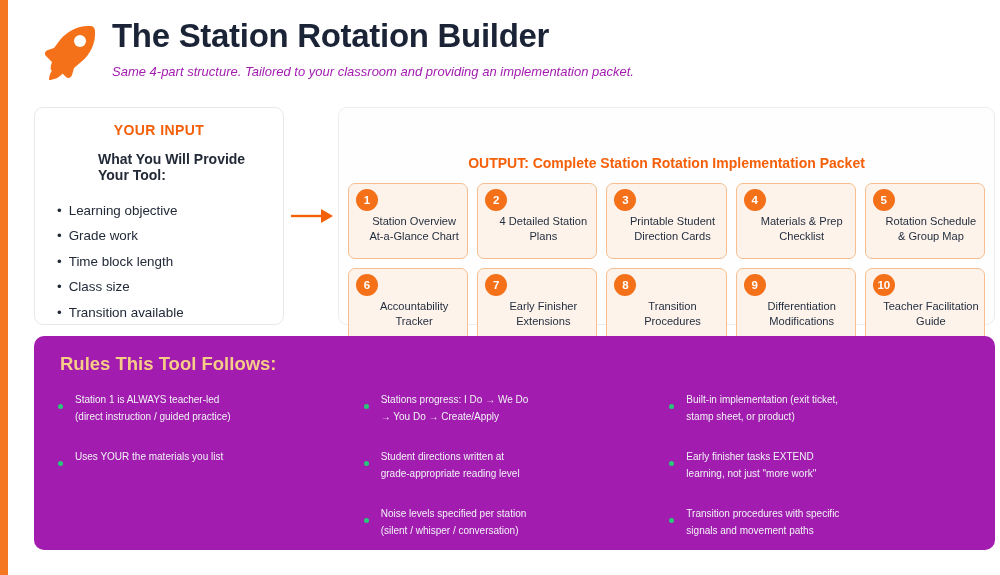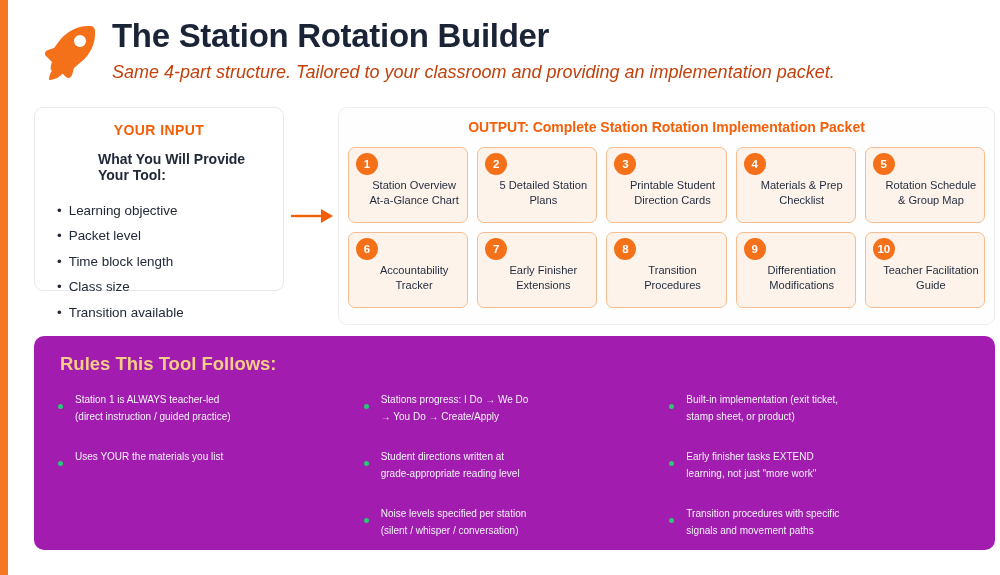--- a/index.html
+++ b/index.html
@@ -21,27 +21,27 @@
   .header { position: absolute; left: 34px; top: 12px; width: 940px; height: 82px; }
   .rocket-icon {
     position: absolute; left: 4px; top: 10px; width: 62px; height: 60px;
   }
   .header-text { position: absolute; left: 78px; top: 2px; }
   .page-title {
     font-size: 33px; font-weight: bold; color: #1B2437;
     letter-spacing: -0.3px; line-height: 44px; white-space: nowrap;
   }
   .page-subtitle {
-    font-size: 18px; font-style: italic; color: #c2410c;
+    font-size: 13px; font-style: italic; color: #a21caf;
     line-height: 22px; margin-top: 3px; white-space: nowrap;
   }
 
   
   .input-panel {
-    position: absolute; left: 34px; top: 107px; width: 250px; height: 184px;
+    position: absolute; left: 34px; top: 107px; width: 250px; height: 218px;
     background: #ffffff; border: 1px solid #E8E8EA; border-radius: 9px;
     padding: 14px 20px 0 20px;
   }
   .input-heading {
     font-size: 14px; font-weight: bold; color: #F4600A;
     text-align: center; letter-spacing: 0.4px; margin-bottom: 13px;
   }
   .input-sub {
     font-size: 14px; font-weight: bold; color: #222A38;
     margin-bottom: 15px;
@@ -60,21 +60,21 @@
   }
 
   
   .output-panel {
     position: absolute; left: 338px; top: 107px; width: 657px; height: 218px;
     background: #FEFEFE; border: 1px solid #EDEDEF; border-radius: 9px;
     padding: 11px 9px 0 9px;
   }
   .output-heading {
     font-size: 14px; font-weight: bold; color: #F4600A;
-    text-align: center; margin-bottom: 12px;
+    text-align: center; margin-bottom: 12px; margin-top: 36px;
   }
   .card-grid { display: flex; flex-direction: column; gap: 9px; }
   .card-row { display: flex; gap: 9px; }
   .packet-card {
     position: relative; flex: 1 1 0; height: 76px;
     background: #FDF3EA; border: 1px solid #F6BE90; border-radius: 7px;
     display: flex; align-items: center; justify-content: center;
     padding: 12px 4px 4px 4px;
   }
   .card-badge {
@@ -137,21 +137,21 @@
       <div class="page-title">The Station Rotation Builder</div>
       <div class="page-subtitle">Same 4-part structure. Tailored to your classroom and providing an implementation packet.</div>
     </div>
   </div>
 
   <div class="input-panel">
     <div class="input-heading">YOUR INPUT</div>
     <div class="input-sub">What You Will Provide Your Tool:</div>
     <ul class="input-list">
       <li>Learning objective</li>
-      <li>Packet level</li>
+      <li>Grade work</li>
       <li>Time block length</li>
       <li>Class size</li>
       <li>Transition available</li>
     </ul>
   </div>
 
   <div class="flow-arrow">
     <svg viewBox="0 0 42 22" width="42" height="22">
       <line x1="0" y1="11" x2="32" y2="11" stroke="#F4600A" stroke-width="2.4"></line>
       <polygon points="30,4 42,11 30,18" fill="#F4600A"></polygon>
@@ -162,21 +162,21 @@
     <div class="output-heading">OUTPUT: Complete Station Rotation Implementation Packet</div>
     <div class="card-grid">
       <div class="card-row">
         <div class="packet-card">
           <span class="card-badge">1</span>
           <span class="card-label">Station Overview
 At-a-Glance Chart</span>
         </div>
         <div class="packet-card">
           <span class="card-badge">2</span>
-          <span class="card-label">5 Detailed
+          <span class="card-label">4 Detailed
 Station Plans</span>
         </div>
         <div class="packet-card">
           <span class="card-badge">3</span>
           <span class="card-label">Printable Student
 Direction Cards</span>
         </div>
         <div class="packet-card">
           <span class="card-badge">4</span>
           <span class="card-label">Materials &amp;

